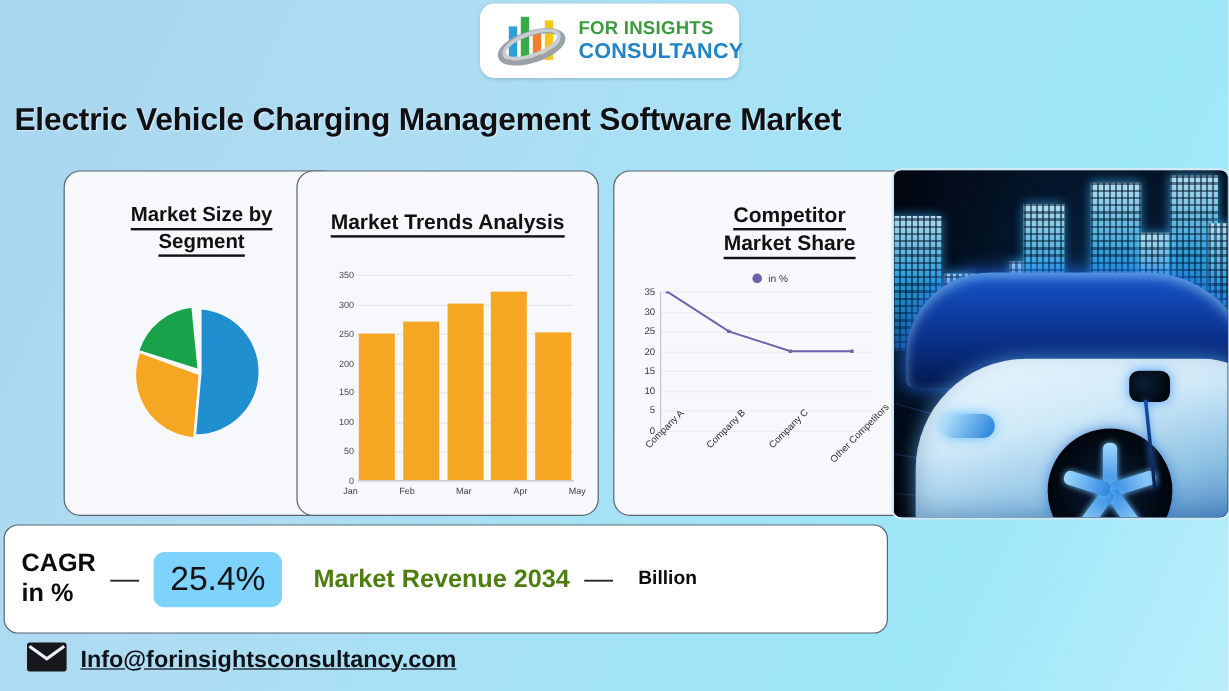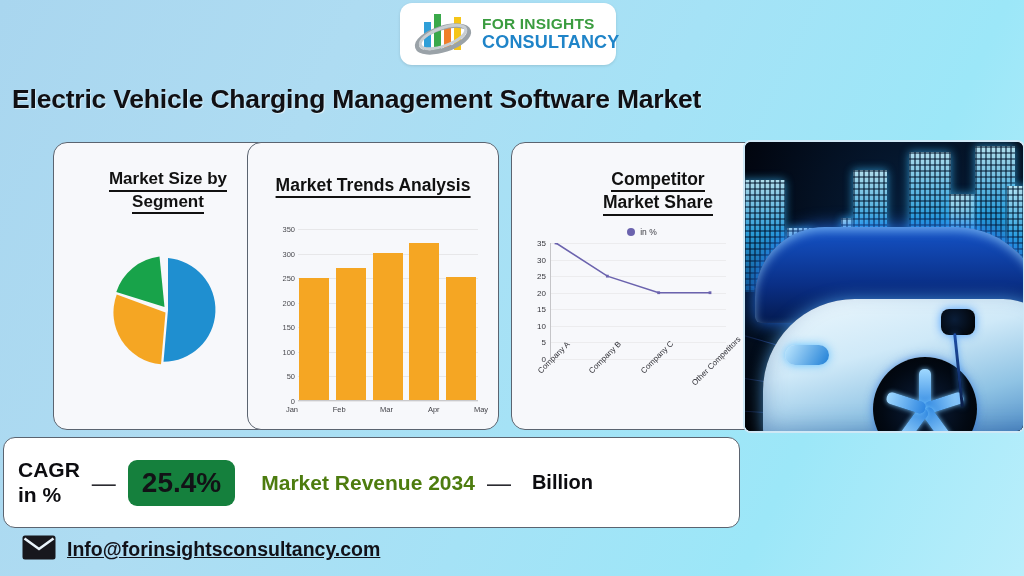--- a/index.html
+++ b/index.html
@@ -339,36 +339,36 @@
     font-weight: bold;
     color: #0c0c10;
     line-height: 1.18;
   }
   .dash {
     font-size: 24px;
     color: #2a2a30;
     margin: 0 12px;
   }
   .pill {
-    background: #15803d;
+    background: #7dd3fc;
     border-radius: 9px;
     padding: 9px 14px;
     font-size: 28px;
-    font-weight: bold;
+    font-weight: normal;
     color: #121216;
     line-height: 1;
   }
   .stat-text {
     font-size: 21px;
     font-weight: bold;
     color: #4d7c0f;
     white-space: nowrap;
   }
   .unit {
-    font-size: 20px;
+    font-size: 16px;
     font-weight: bold;
     color: #0c0c10;
     margin-left: 9px;
   }
   
   .footer-item {
     position: absolute;
     display: flex;
     align-items: center;
     gap: 11px;

